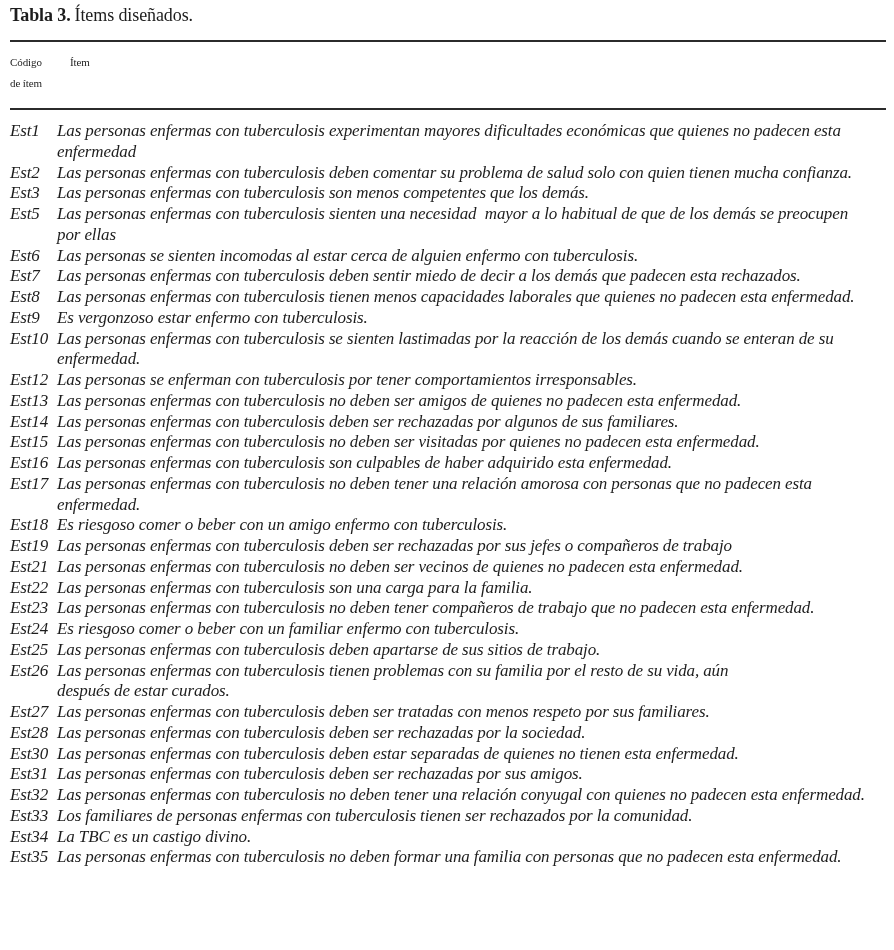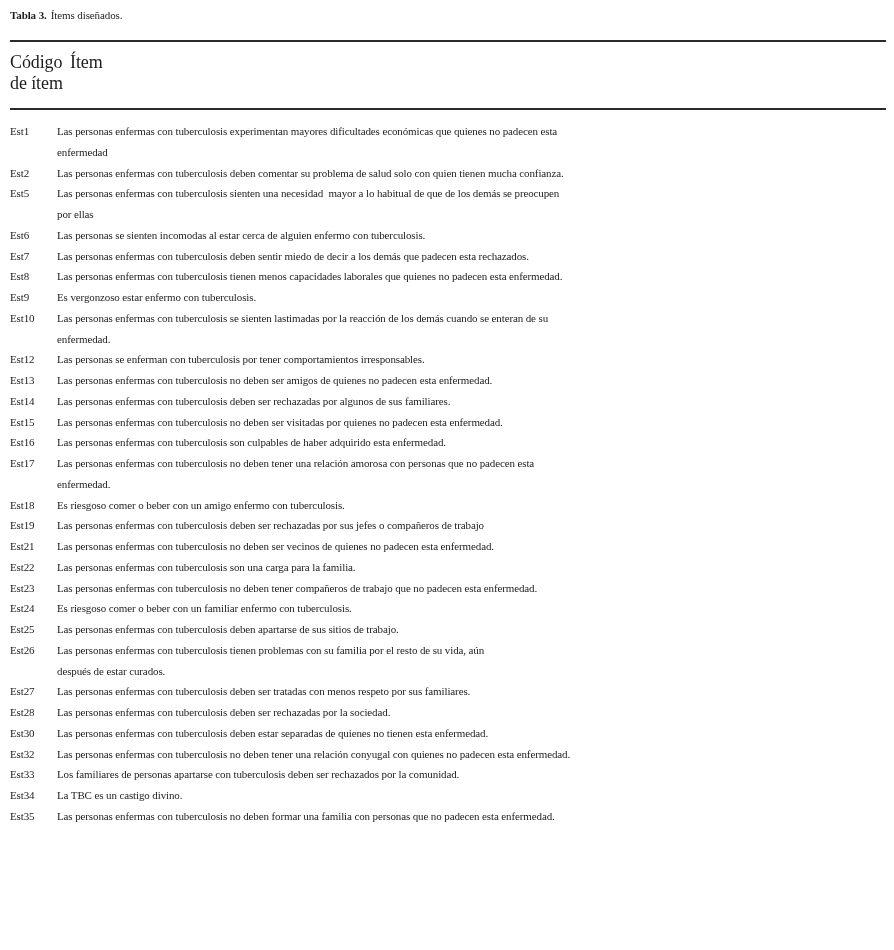--- a/index.html
+++ b/index.html
@@ -13,61 +13,62 @@
     overflow: hidden;
     color: #1d1d1d;
     font-family: "Liberation Serif", "DejaVu Serif", serif;
   }
   .page {
     box-sizing: border-box;
     width: 894px;
     padding: 7px 8px 0 10px;
   }
   .caption {
-    font-size: 11px;
+    font-size: 18px;
     line-height: 17px;
     letter-spacing: -0.1px;
   }
   .caption-label {
     font-weight: bold;
   }
   .caption-text {
     margin-left: 4px;
   }
   .rule {
     border: none;
     border-top: 2px solid #2b2b2b;
     height: 0;
   }
   .top-rule { margin-top: 16px; }
   .header-rule { margin-top: 14px; }
   .header-row {
     display: flex;
     margin-top: 10px;
-    font-size: 18px;
+    font-size: 11px;
     line-height: 21px;
     letter-spacing: -0.1px;
   }
   .col-code {
     width: 60px;
     flex: 0 0 auto;
     white-space: pre-line;
   }
   .col-item {
     flex: 1 1 auto;
     text-align: left;
   }
   .rows {
     margin-top: 11px;
   }
   .row {
     display: flex;
-    font-size: 11px;
+    font-size: 17px;
     line-height: 20.75px;
     letter-spacing: -0.12px;
+    font-style: italic;
   }
   .cell-code {
     width: 47px;
     flex: 0 0 auto;
   }
   .cell-text {
     flex: 1 1 auto;
     white-space: pre-wrap;
   }
 </style>
@@ -95,20 +96,24 @@
     <div class="cell-code">Est1</div>
     <div class="cell-text">Las personas enfermas con tuberculosis experimentan mayores dificultades económicas que quienes no padecen esta
 enfermedad</div>
   </div>
 
   <div class="row">
     <div class="cell-code">Est2</div>
     <div class="cell-text">Las personas enfermas con tuberculosis deben comentar su problema de salud solo con quien tienen mucha confianza.</div>
   </div>
 
+  <div class="row">
+    <div class="cell-code">Est3</div>
+    <div class="cell-text">Las personas enfermas con tuberculosis son menos competentes que los demás.</div>
+  </div>
 
 
   <div class="row">
     <div class="cell-code">Est5</div>
     <div class="cell-text">Las personas enfermas con tuberculosis sienten una necesidad  mayor a lo habitual de que de los demás se preocupen
 por ellas</div>
   </div>
 
   <div class="row">
     <div class="cell-code">Est6</div>
@@ -219,29 +224,33 @@
     <div class="cell-code">Est28</div>
     <div class="cell-text">Las personas enfermas con tuberculosis deben ser rechazadas por la sociedad.</div>
   </div>
 
 
   <div class="row">
     <div class="cell-code">Est30</div>
     <div class="cell-text">Las personas enfermas con tuberculosis deben estar separadas de quienes no tienen esta enfermedad.</div>
   </div>
 
+  <div class="row">
+    <div class="cell-code">Est31</div>
+    <div class="cell-text">Las personas enfermas con tuberculosis deben ser rechazadas por sus amigos.</div>
+  </div>
 
   <div class="row">
     <div class="cell-code">Est32</div>
     <div class="cell-text">Las personas enfermas con tuberculosis no deben tener una relación conyugal con quienes no padecen esta enfermedad.</div>
   </div>
 
   <div class="row">
     <div class="cell-code">Est33</div>
-    <div class="cell-text">Los familiares de personas apartarse con tuberculosis deben ser rechazados por la comunidad.</div>
+    <div class="cell-text">Los familiares de personas enfermas con tuberculosis tienen ser rechazados por la comunidad.</div>
   </div>
 
   <div class="row">
     <div class="cell-code">Est34</div>
     <div class="cell-text">La TBC es un castigo divino.</div>
   </div>
 
   <div class="row">
     <div class="cell-code">Est35</div>
     <div class="cell-text">Las personas enfermas con tuberculosis no deben formar una familia con personas que no padecen esta enfermedad.</div>

